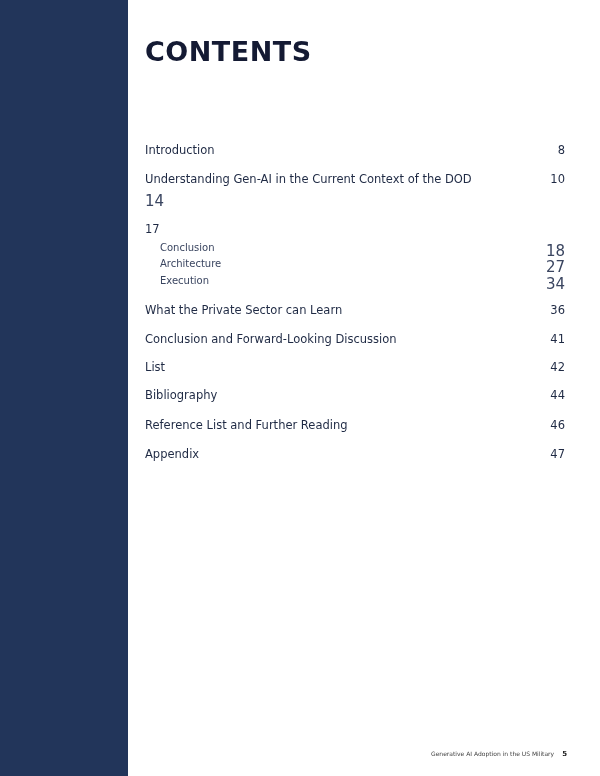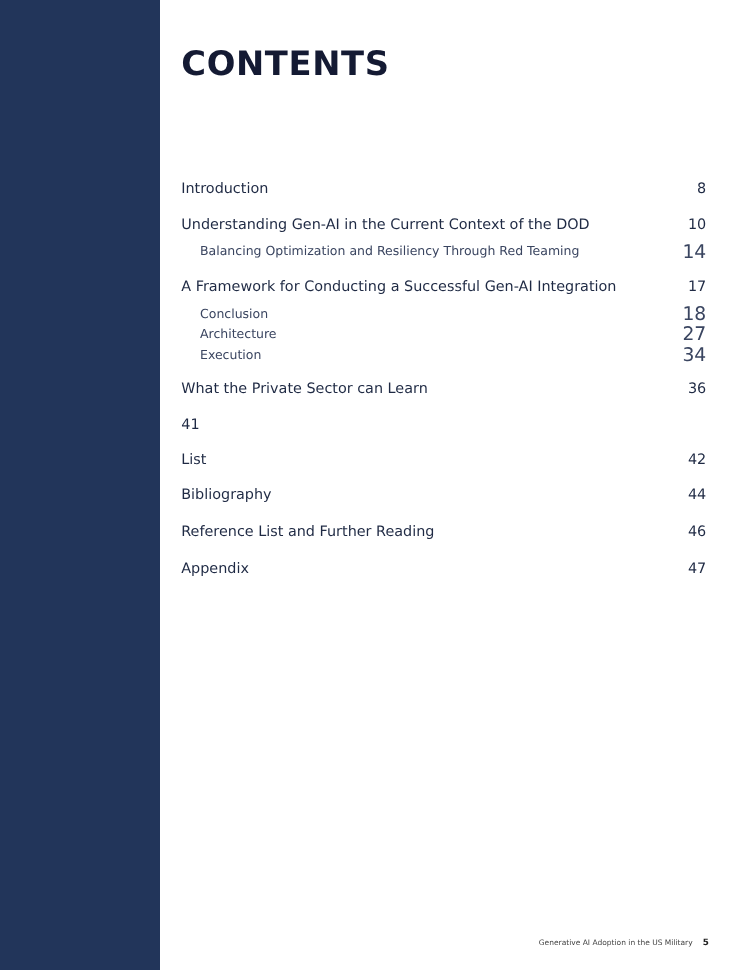--- a/index.html
+++ b/index.html
@@ -17,21 +17,21 @@
     position: absolute; left: 145px; top: 36px;
     font-family: "DejaVu Sans", sans-serif;
     font-weight: bold; font-size: 27px; letter-spacing: 0.5px;
     color: #141a33;
     transform: scaleX(1.0);
     text-align: right;
   }
   .toc { position: absolute; left: 145px; top: 0; width: 420px; }
   .row {
     position: absolute; left: 0; width: 420px;
-    display: flex; justify-content: space-between; align-items: center;
+    display: flex; justify-content: space-between; align-items: flex-start;
   }
   .row.main .label { font-size: 11.5px; color: #1f2a44; }
   .row.main .page { font-size: 11.5px; color: #1f2a44; }
   .row.sub .label { font-size: 10px; color: #3a4560; padding-left: 15px; }
   .row.sub .page { font-size: 15px; color: #3a4560; }
   .footer {
     position: absolute; right: 33px; top: 750px;
     font-size: 6px; color: #444; display: flex; gap: 8px; align-items: baseline;
   }
   .footer .num { font-weight: bold; font-size: 7px; color: #222; }
@@ -46,44 +46,43 @@
 <div class="toc" id="toc">
     <div class="row main" style="top: 143px;">
       <span class="label">Introduction</span>
       <span class="page">8</span>
     </div>
     <div class="row main" style="top: 172px;">
       <span class="label">Understanding Gen-AI in the Current Context of the DOD</span>
       <span class="page">10</span>
     </div>
     <div class="row sub" style="top: 192px;">
-      <span class="label">Balancing Optimization and Resiliency Through Red Teaming</span>
       <span class="page">14</span>
     </div>
     <div class="row main" style="top: 222px;">
-      <span class="label">A Framework for Conducting a Successful Gen-AI Integration</span>
       <span class="page">17</span>
     </div>
     <div class="row sub" style="top: 242px;">
       <span class="label">Conclusion</span>
       <span class="page">18</span>
     </div>
     <div class="row sub" style="top: 258px;">
       <span class="label">Architecture</span>
       <span class="page">27</span>
     </div>
     <div class="row sub" style="top: 275px;">
       <span class="label">Execution</span>
       <span class="page">34</span>
     </div>
     <div class="row main" style="top: 303px;">
       <span class="label">What the Private Sector can Learn</span>
       <span class="page">36</span>
     </div>
     <div class="row main" style="top: 332px;">
+      <span class="label">Conclusion and Forward-Looking Discussion</span>
       <span class="page">41</span>
     </div>
     <div class="row main" style="top: 360px;">
       <span class="label">List</span>
       <span class="page">42</span>
     </div>
     <div class="row main" style="top: 388px; gap: 36px;">
       <span class="label">Bibliography</span>
       <span class="page">44</span>
     </div>

